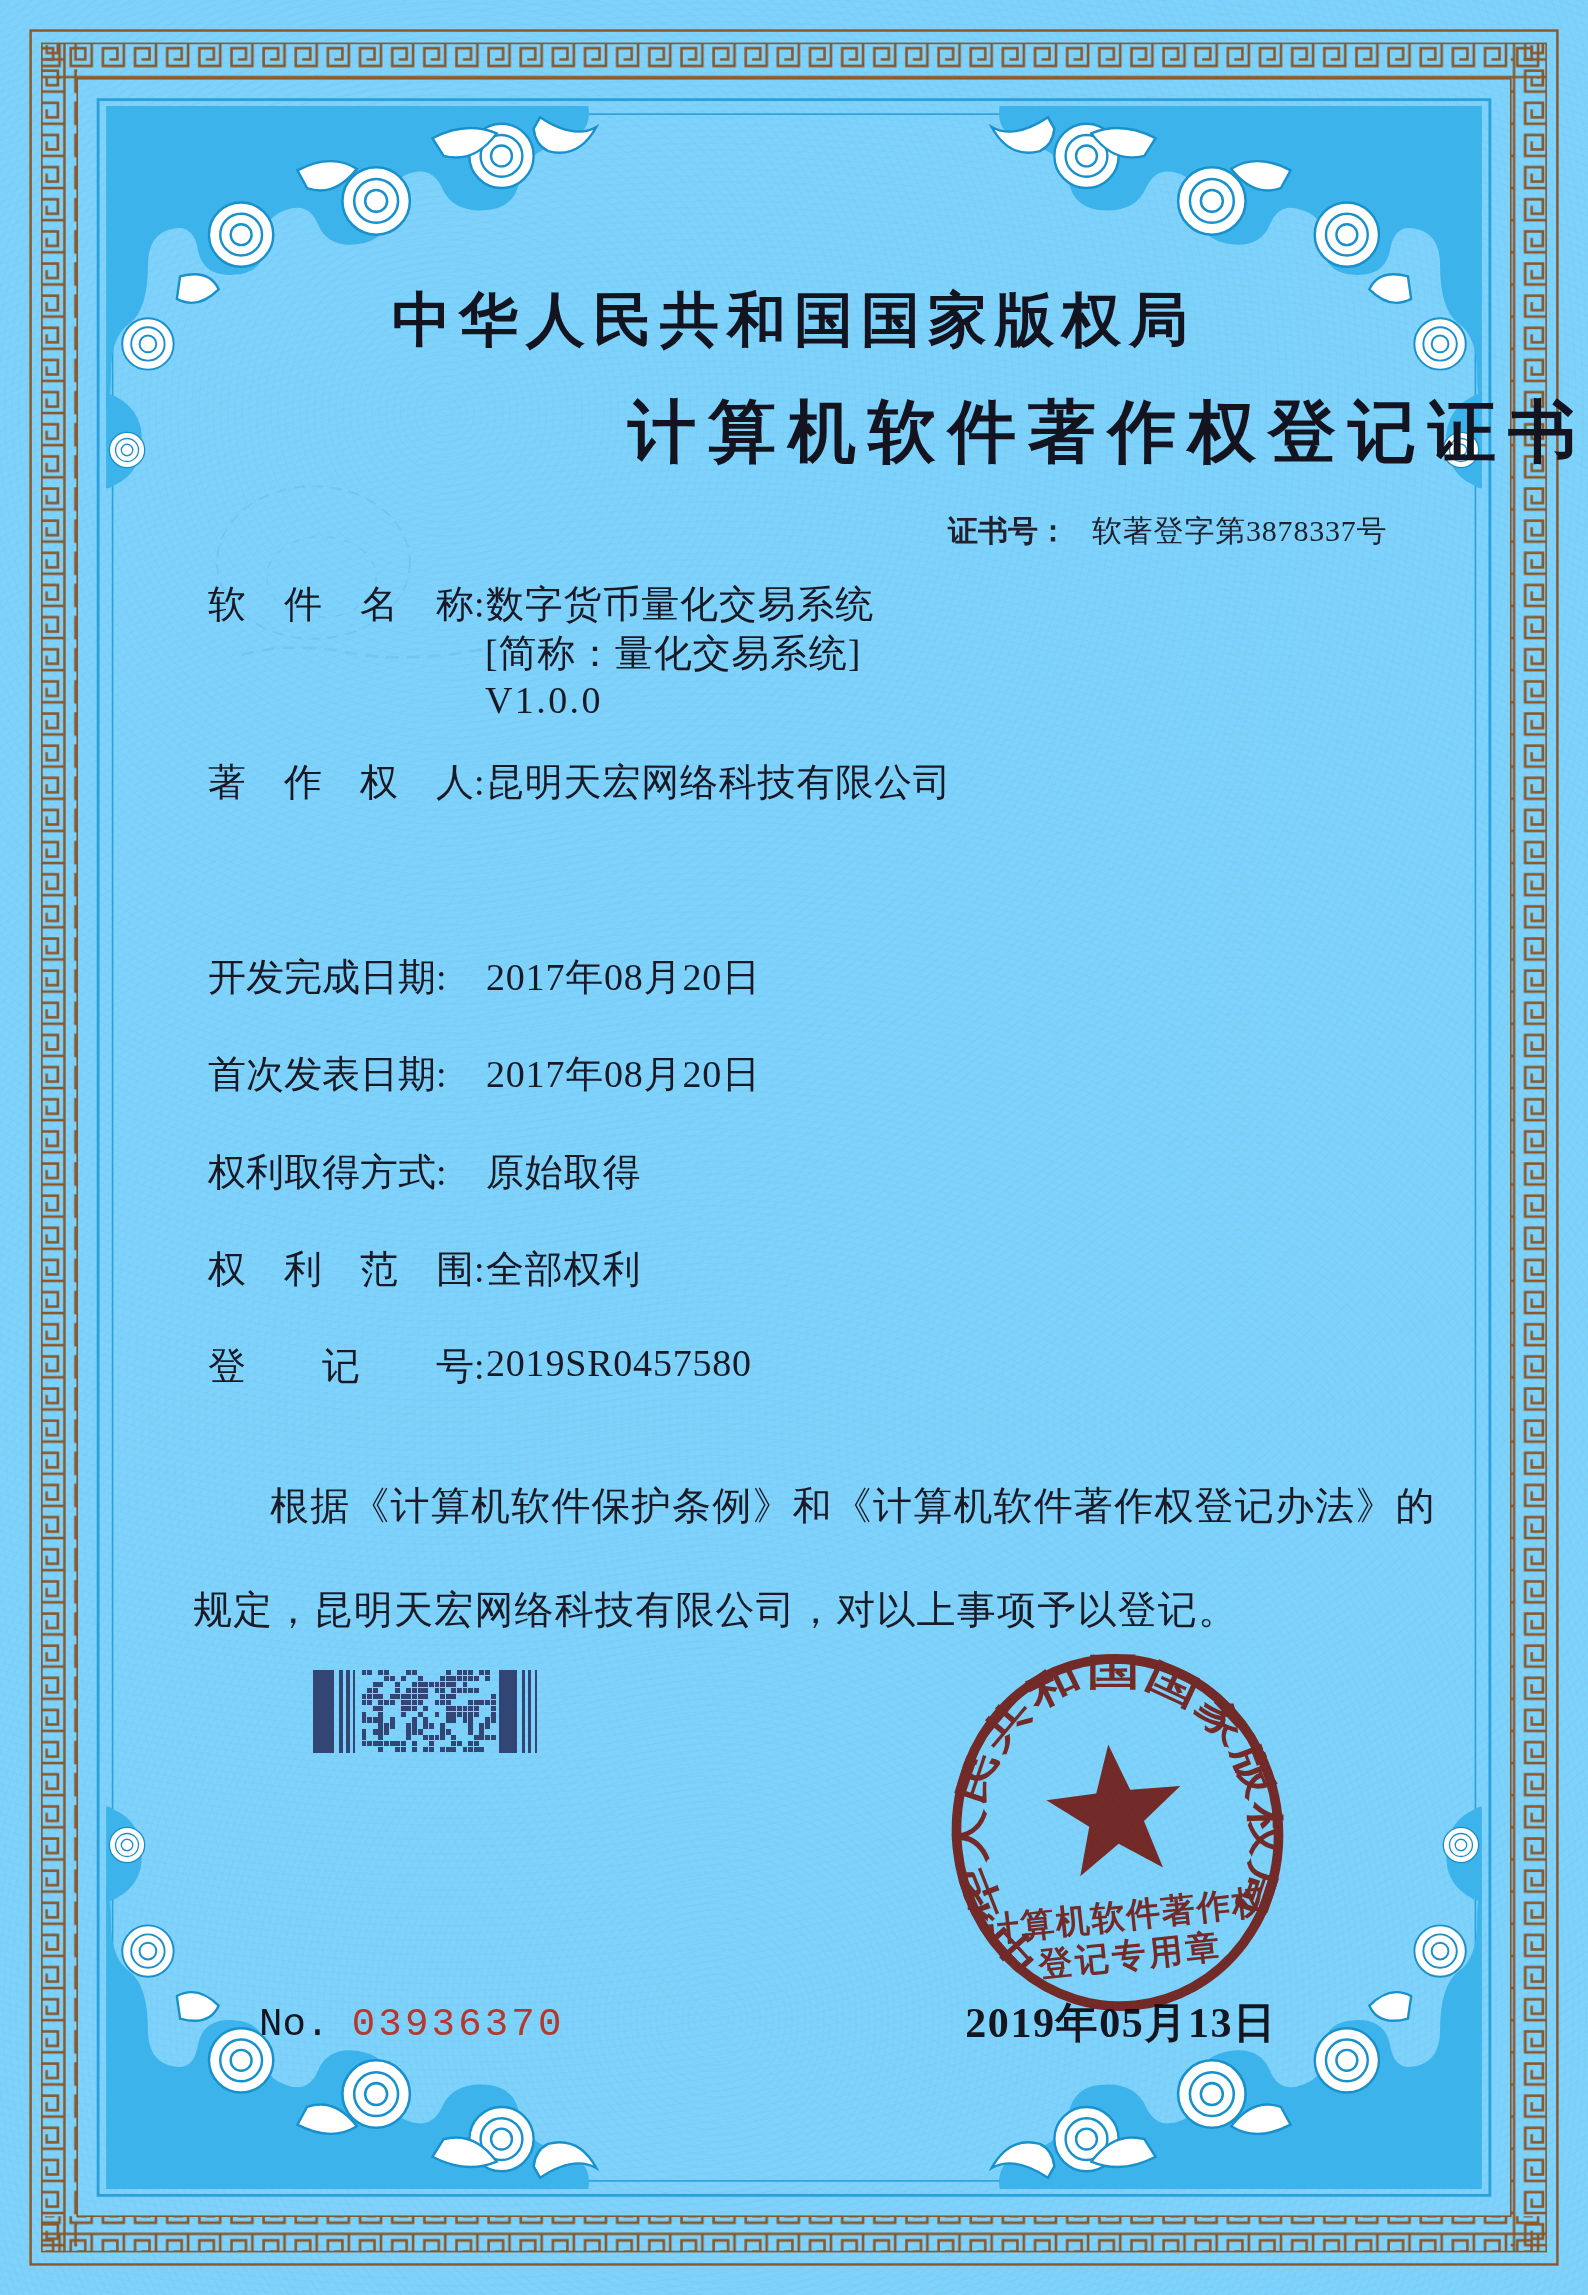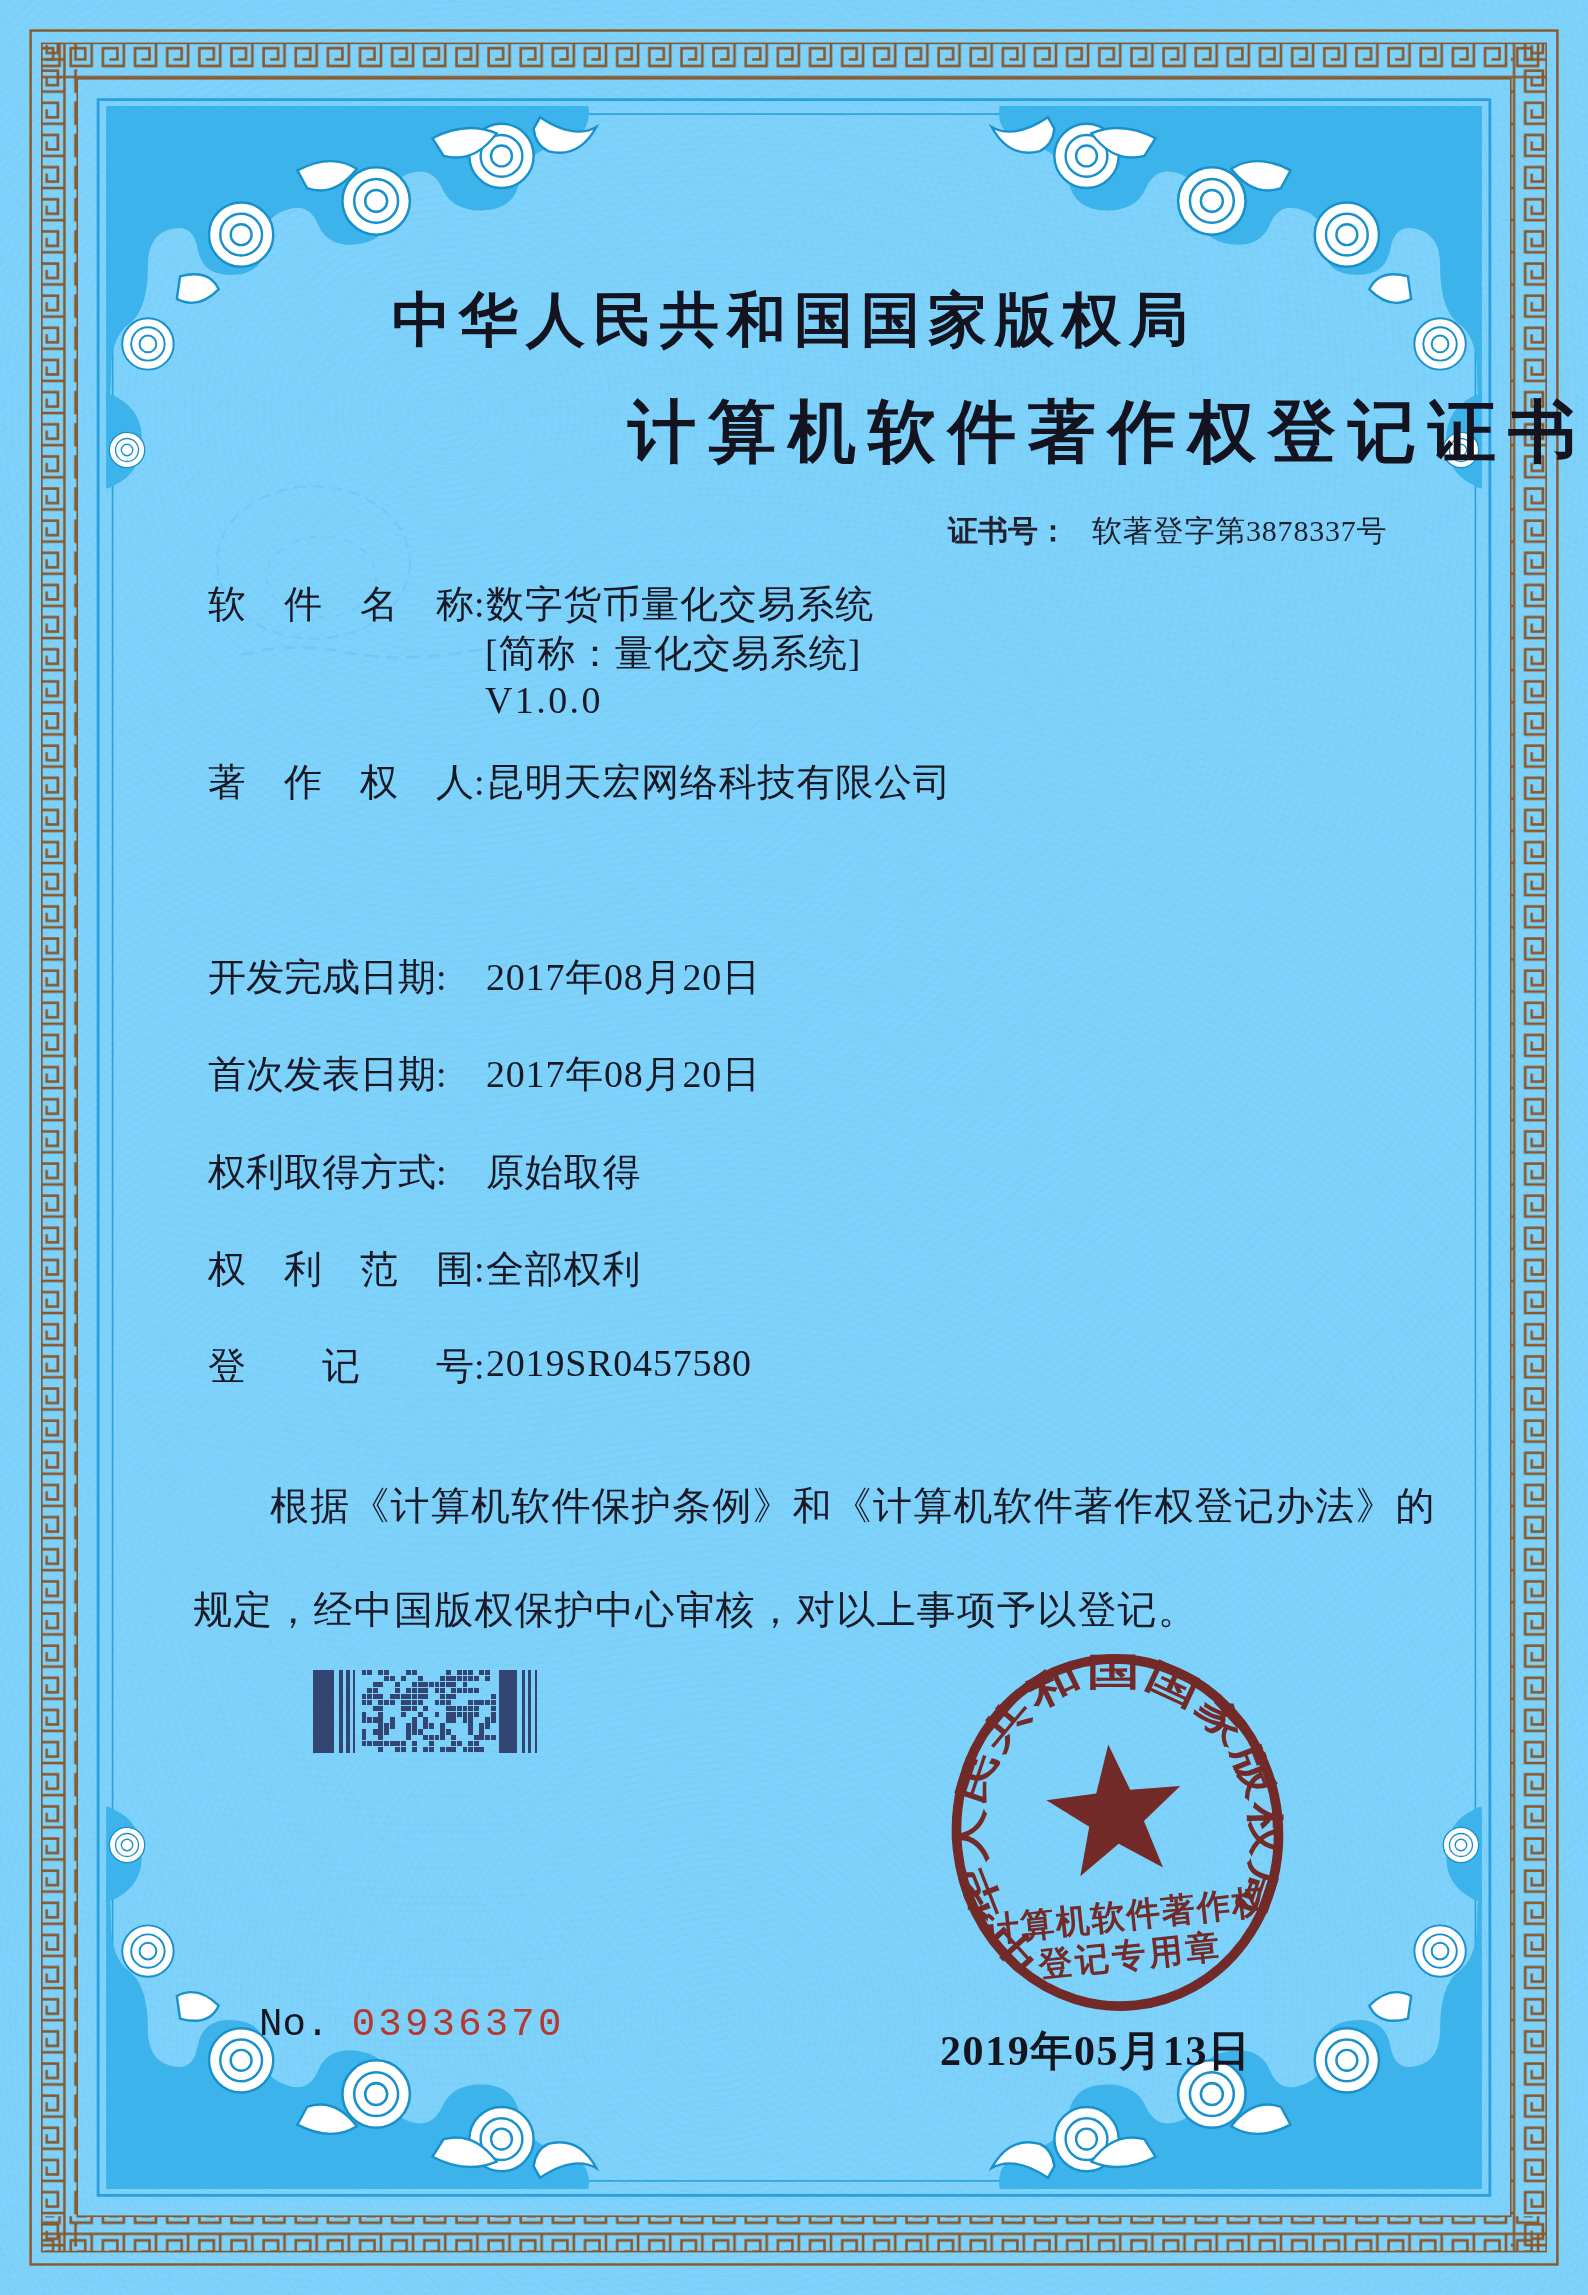--- a/index.html
+++ b/index.html
@@ -23,22 +23,22 @@
     font-size:68px;font-weight:700;letter-spacing:12px;color:#141420;white-space:nowrap;}
   .certno{position:absolute;top:511px;left:948px;font-size:30px;color:#20202e;white-space:nowrap;}
   .certno .lbl{font-weight:700;}
   .certno .val{margin-left:24px;letter-spacing:0.8px;margin-top:40px;}
   .row{position:absolute;left:193px;font-size:38px;white-space:nowrap;}
   .row .label{display:inline-block;margin-left:15px;}
   .row .value{position:absolute;left:293px;top:0;letter-spacing:0.8px;}
   .valonly{position:absolute;left:485px;font-size:38px;white-space:nowrap;letter-spacing:0.8px;}
   .stmt{position:absolute;left:193px;width:1215px;font-size:39px;letter-spacing:1.2px;color:#1b1b28;white-space:nowrap;}
   .stmt.first{padding-left:77px;}
-  .date-line{position:absolute;left:940px;top:1995px;width:362px;
-    font-size:42px;font-weight:700;color:#15151f;letter-spacing:1.6px;margin-top:28px;}
+  .date-line{position:absolute;left:940px;top:1995px;width:362px;text-align:center;
+    font-size:42px;font-weight:700;color:#15151f;letter-spacing:1.6px;}
   .serial{position:absolute;left:259px;top:2003px;font-size:39px;color:#15151f;font-family:Liberation Mono, monospace;}
   .serial .num{color:#b5372e;letter-spacing:3.2px;margin-left:22.5px;}
   .seal{position:absolute;left:947px;top:1649px;width:341px;height:367px;
     transform:rotate(-6deg);mix-blend-mode:multiply;opacity:.95;}
   .barcode{position:absolute;left:313px;top:1670px;width:227px;height:85px;opacity:.92;}
 </style>
 </head>
 <body>
 
 <div class="page">
@@ -137,21 +137,21 @@
     <span class="label">权　利　范　围:</span>
     <span class="value">全部权利</span>
   </div>
 
   <div class="row" style="top:1341px">
     <span class="label">登　　记　　号:</span>
     <span class="value">2019SR0457580</span>
   </div>
 
   <div class="stmt first" style="top:1479px">根据《计算机软件保护条例》和《计算机软件著作权登记办法》的</div>
-  <div class="stmt" style="top:1583px">规定，经中国版权保护中心审核，对以上事项予以登记。</div>
+  <div class="stmt" style="top:1583px">规定，昆明天宏网络科技有限公司，对以上事项予以登记。</div>
 
   <svg class="barcode" id="barcode" viewBox="0 0 282 106" shape-rendering="crispEdges">
       <rect x="0" y="0" width="26" height="104" fill="#2d3a68"></rect>
       <rect x="32" y="0" width="5" height="104" fill="#2d3a68"></rect>
       <rect x="41" y="0" width="4" height="104" fill="#2d3a68"></rect>
       <rect x="49" y="0" width="3" height="104" fill="#2d3a68"></rect>
       <rect x="232" y="0" width="22" height="104" fill="#2d3a68"></rect>
       <rect x="260" y="0" width="4" height="104" fill="#2d3a68"></rect>
       <rect x="268" y="0" width="3" height="104" fill="#2d3a68"></rect>
       <rect x="276" y="0" width="3" height="104" fill="#2d3a68"></rect>

